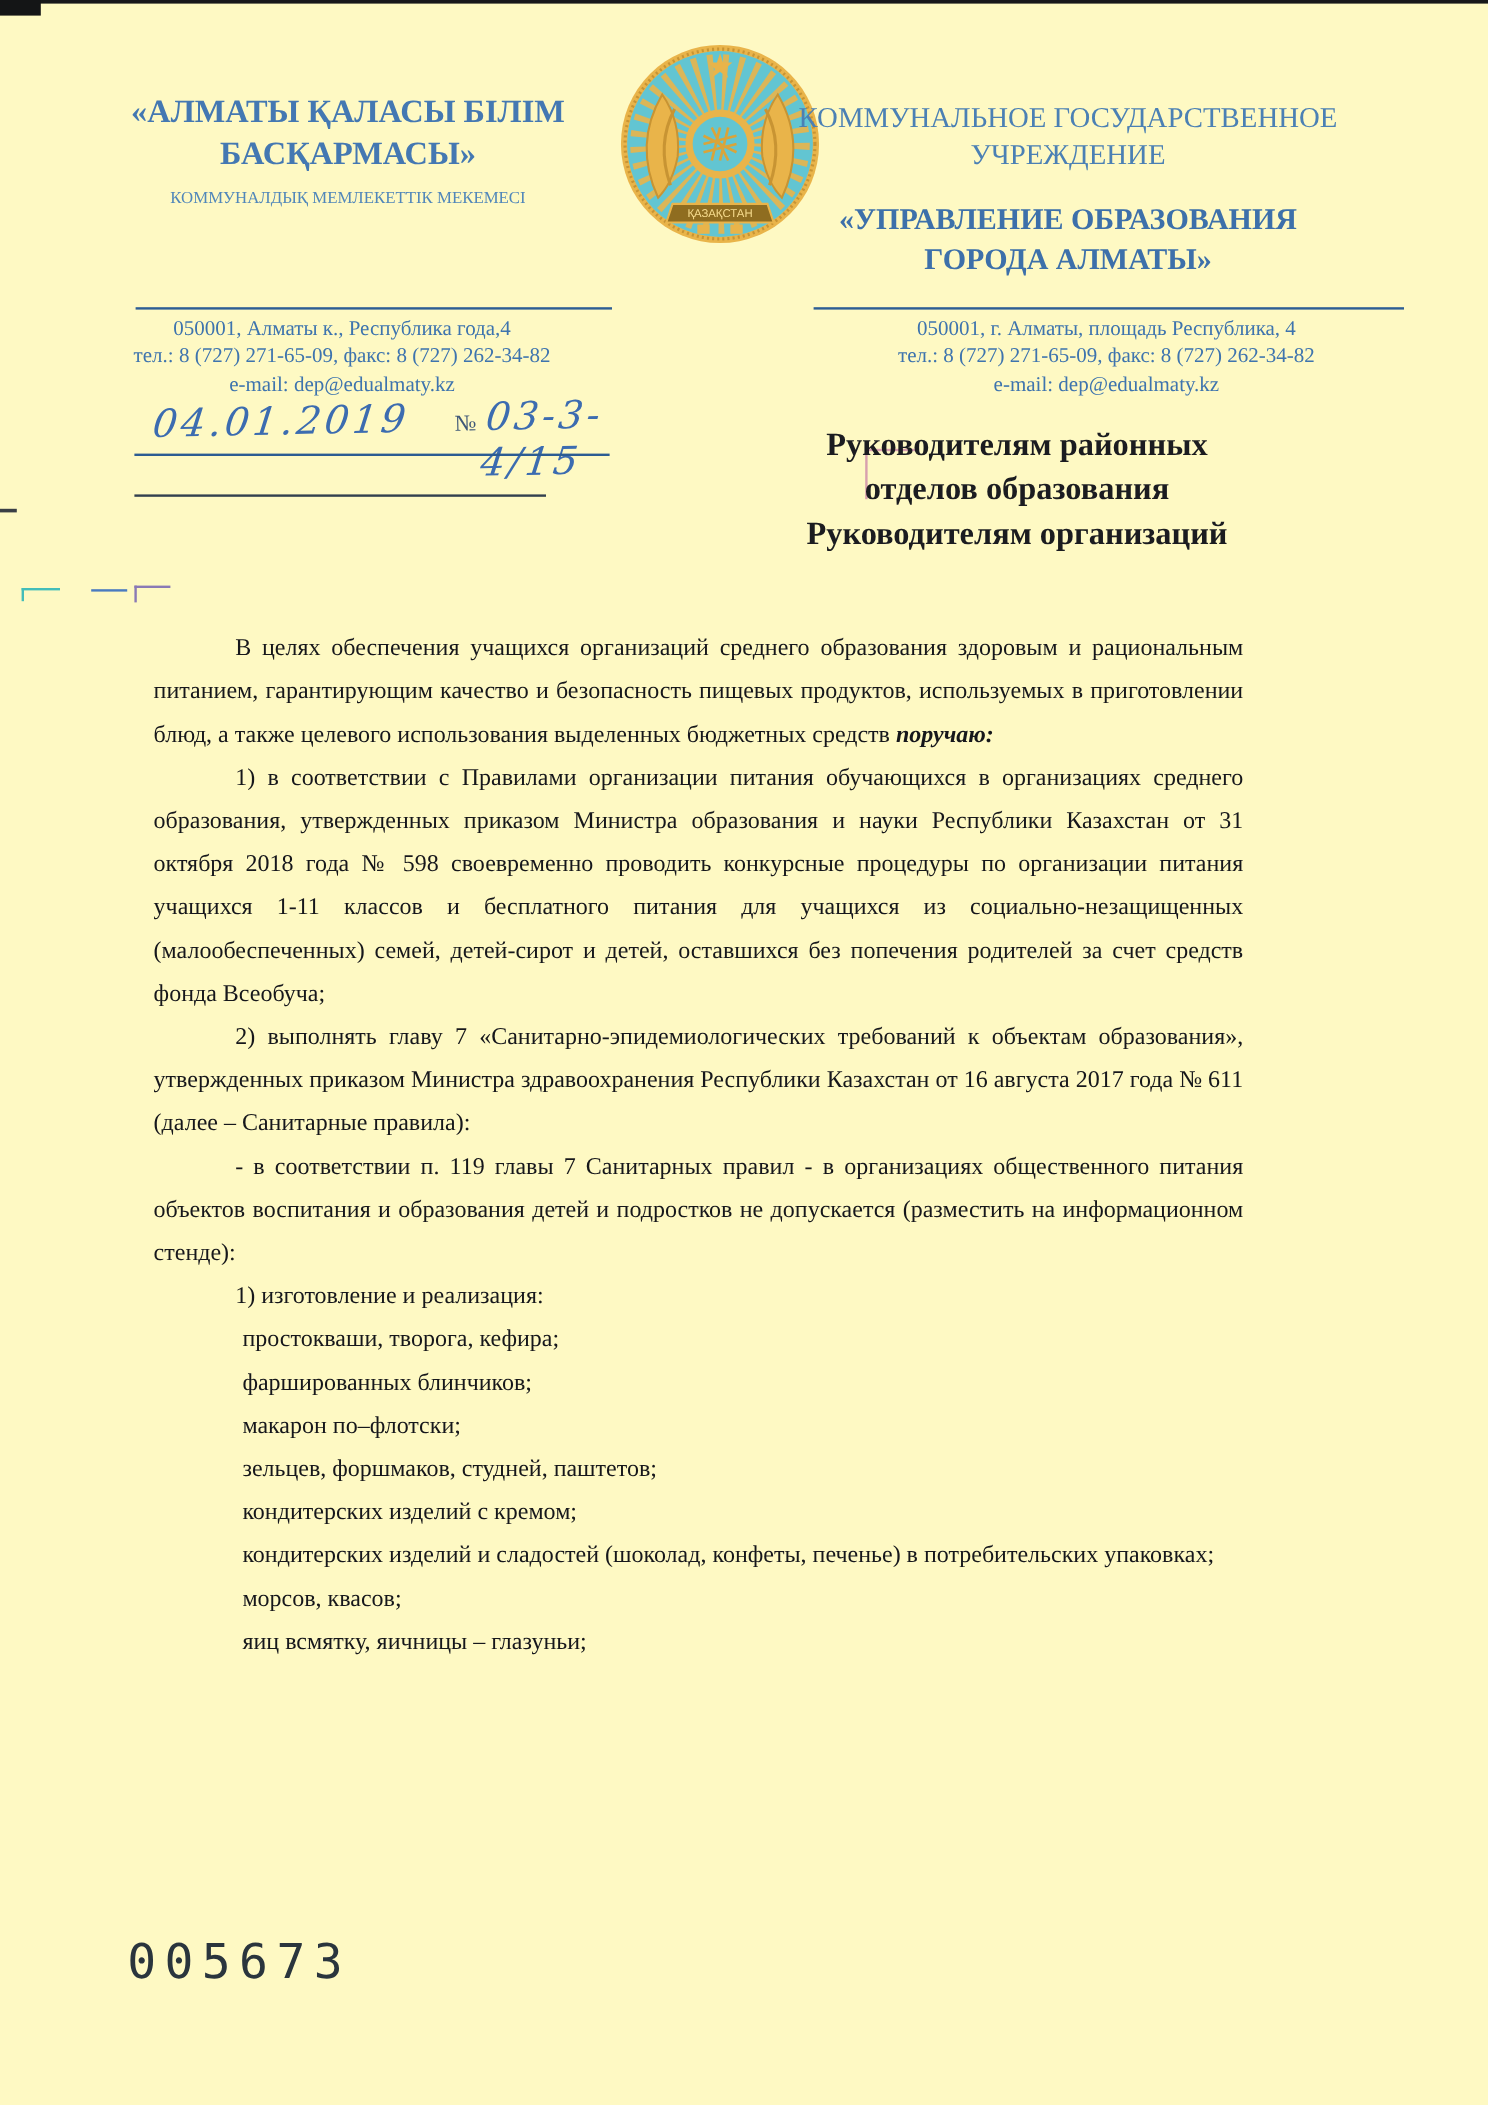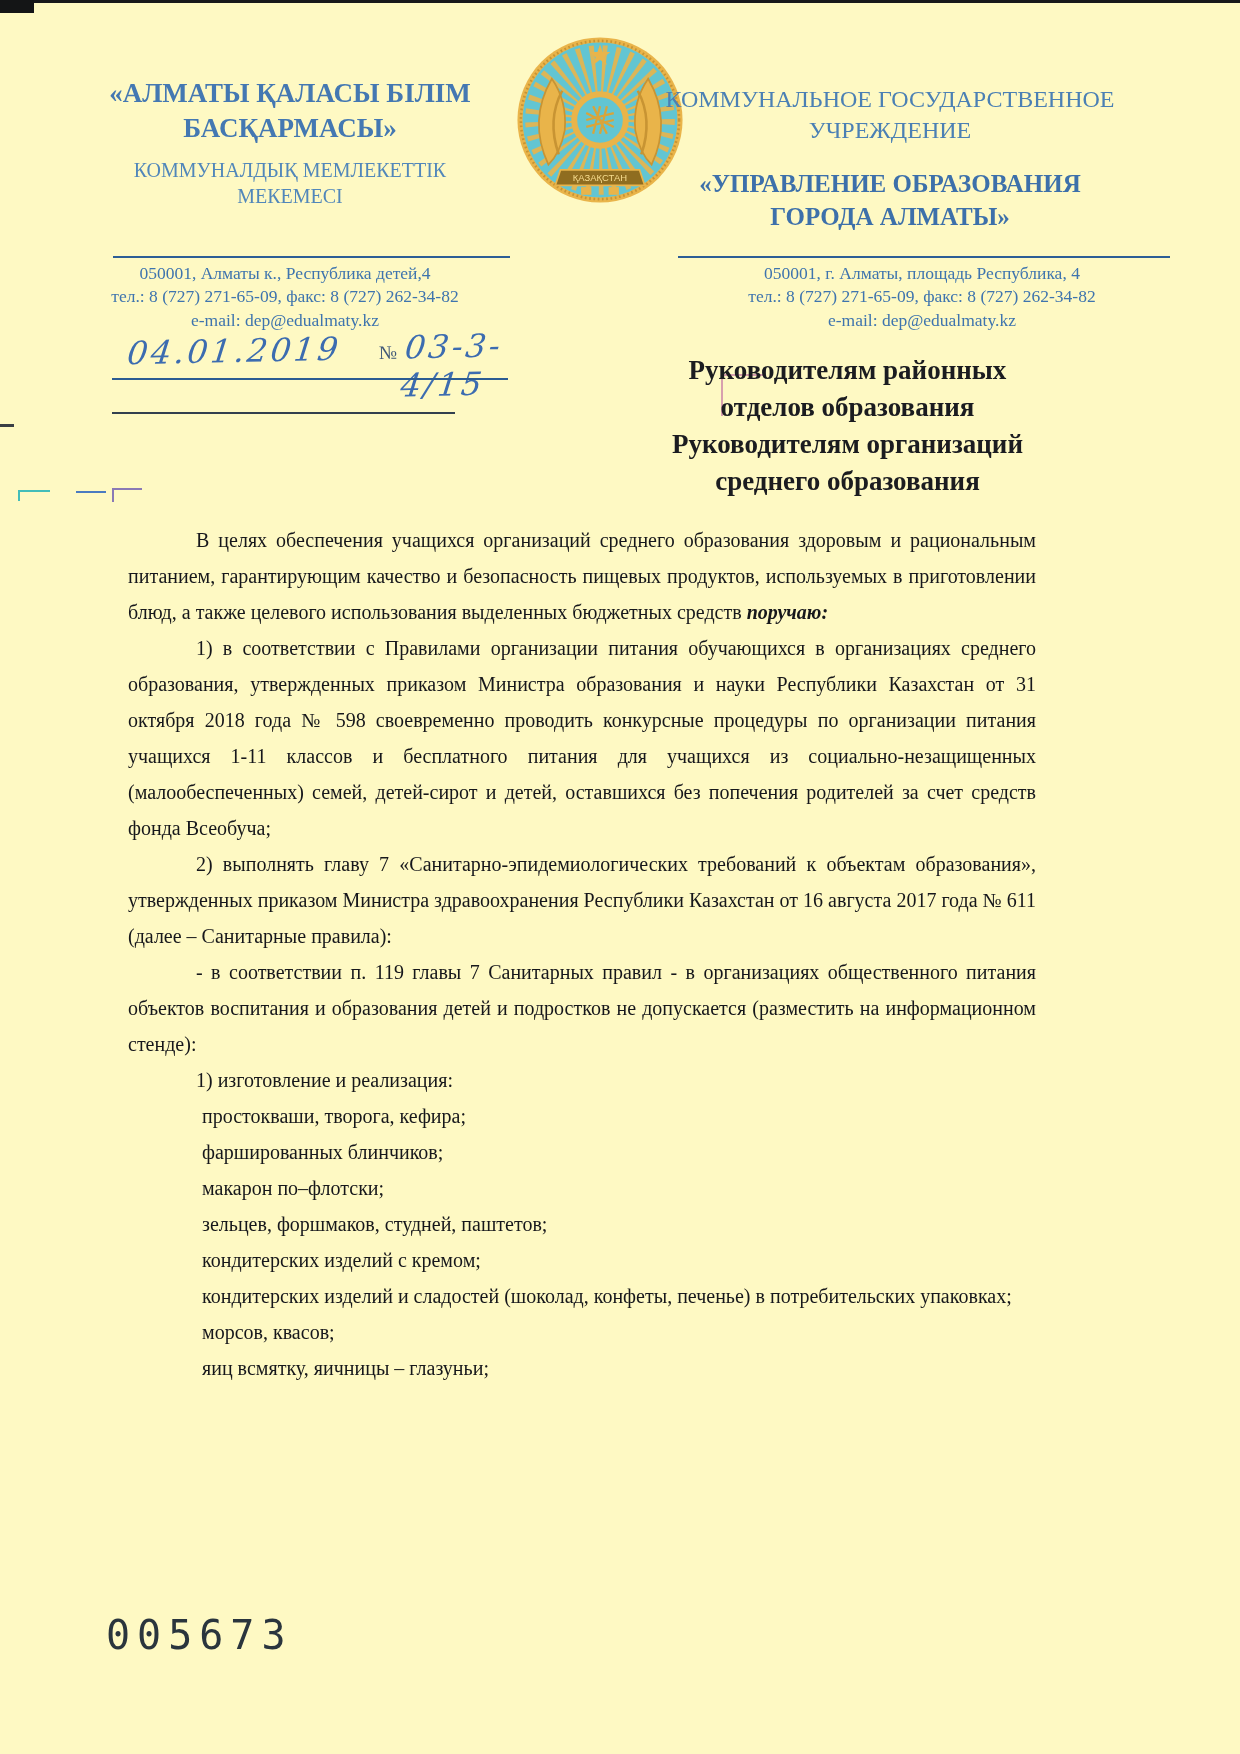--- a/index.html
+++ b/index.html
@@ -9,21 +9,21 @@
     font-family:"Liberation Serif", serif; color:#16171b;
   }
   
   .scan-top-line { position:absolute; top:0; left:0; width:1240px; height:3px; background:#17181a; }
   .scan-corner-wedge { position:absolute; top:0; left:0; width:34px; height:13px; background:#141516; }
   .scan-left-dash { position:absolute; top:424px; left:0; width:14px; height:3px; background:#3a3f45; }
 
   
   .org-left { position:absolute; left:90px; top:76px; width:400px; text-align:center; }
   .org-left .title { font-size:27px; font-weight:bold; color:#4478b2; line-height:1.28; }
-  .org-left .subtitle { font-size:20px; color:#5187ba; line-height:1.3; margin-top:12px; }
+  .org-left .subtitle { font-size:14px; color:#5187ba; line-height:1.3; margin-top:12px; }
 
   .org-right { position:absolute; left:655px; top:84px; width:470px; text-align:center; }
   .org-right .type-line { font-size:24px; color:#4b80b4; line-height:1.3; }
   .org-right .title { font-size:25px; font-weight:bold; color:#3d70aa; line-height:1.3; margin-top:22px; }
 
   .emblem { position:absolute; left:514px; top:30px; width:172px; height:180px; }
 
   .rule { position:absolute; height:2px; background:#2d5e95; }
   .rule-left { left:113px; top:256px; width:397px; }
   .rule-right { left:678px; top:256px; width:492px; }
@@ -102,21 +102,21 @@
 
   <div class="org-right">
     <div class="type-line">КОММУНАЛЬНОЕ ГОСУДАРСТВЕННОЕ УЧРЕЖДЕНИЕ</div>
     <div class="title">«УПРАВЛЕНИЕ ОБРАЗОВАНИЯ ГОРОДА АЛМАТЫ»</div>
   </div>
 
   <div class="rule rule-left"></div>
   <div class="rule rule-right"></div>
 
   <div class="addr addr-left">
-    <div>050001, Алматы к., Республика детей,4</div>
+    <div>050001, Алматы к., Республика года,4</div>
     <div>тел.: 8 (727) 271-65-09, факс: 8 (727) 262-34-82</div>
     <div>e-mail: dep@edualmaty.kz</div>
   </div>
   <div class="addr addr-right">
     <div>050001, г. Алматы, площадь Республика, 4</div>
     <div>тел.: 8 (727) 271-65-09, факс: 8 (727) 262-34-82</div>
     <div>e-mail: dep@edualmaty.kz</div>
   </div>
 
   <div class="reg-line">
@@ -129,21 +129,20 @@
 
   <div class="mark mark-pink"></div>
   <div class="mark mark-teal"></div>
   <div class="mark mark-blue"></div>
   <div class="mark mark-purple"></div>
 
   <div class="recipients">
     <div>Руководителям районных</div>
     <div>отделов образования</div>
     <div>Руководителям организаций</div>
-    <div>среднего образования</div>
   </div>
 
   <div class="body-text">
     <p><span>В целях обеспечения учащихся организаций среднего образования здоровым и рациональным питанием, гарантирующим качество и безопасность пищевых продуктов, используемых в приготовлении блюд, а также целевого использования выделенных бюджетных средств </span><span class="bold-italic">поручаю:</span></p>
     <p>1) в соответствии с Правилами организации питания обучающихся в организациях среднего образования, утвержденных приказом Министра образования и науки Республики Казахстан от 31 октября 2018 года № 598 своевременно проводить конкурсные процедуры по организации питания учащихся 1-11 классов и бесплатного питания для учащихся из социально-незащищенных (малообеспеченных) семей, детей-сирот и детей, оставшихся без попечения родителей за счет средств фонда Всеобуча;</p>
     <p>2) выполнять главу 7 «Санитарно-эпидемиологических требований к объектам образования», утвержденных приказом Министра здравоохранения Республики Казахстан от 16 августа 2017 года № 611 (далее – Санитарные правила):</p>
     <p>- в соответствии п. 119 главы 7 Санитарных правил - в организациях общественного питания объектов воспитания и образования детей и подростков не допускается (разместить на информационном стенде):</p>
     <p>1) изготовление и реализация:</p>
     <p class="item">простокваши, творога, кефира;</p>
     <p class="item">фаршированных блинчиков;</p>

